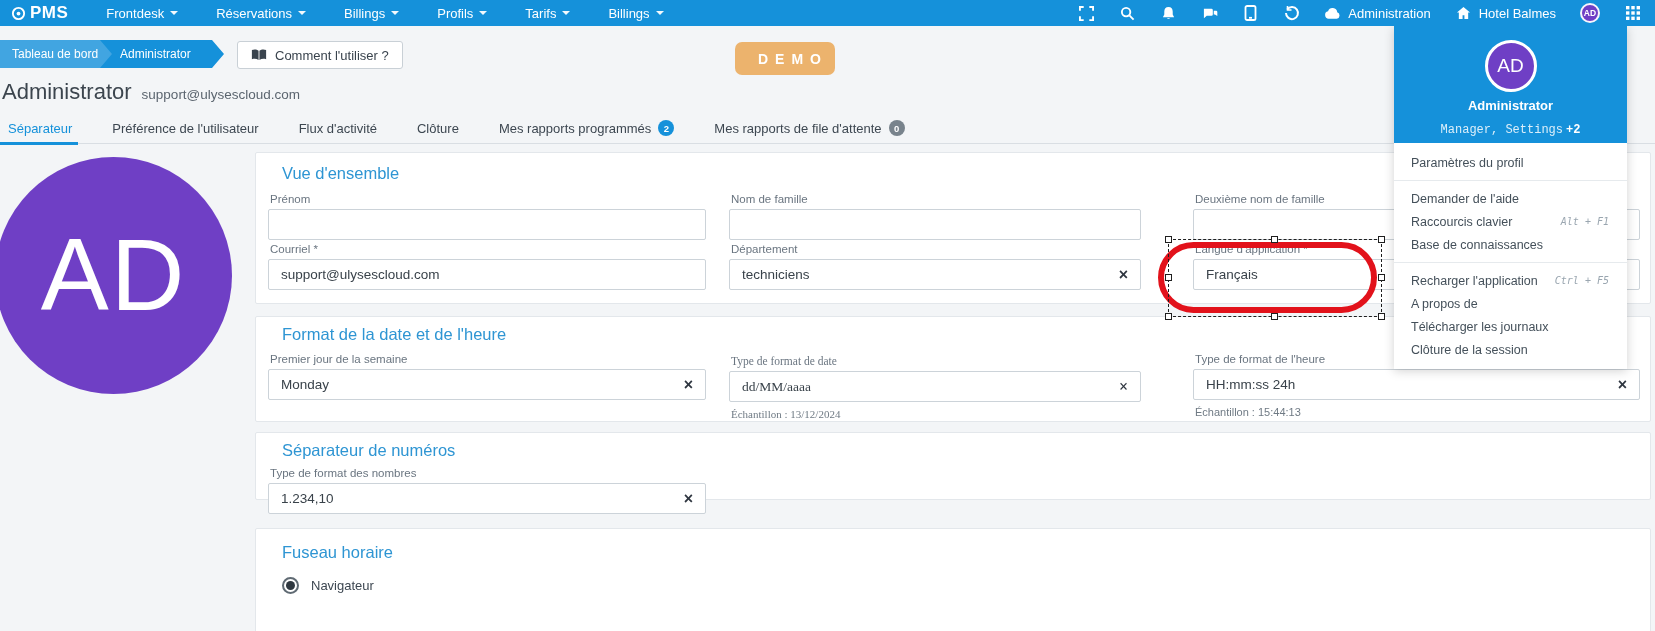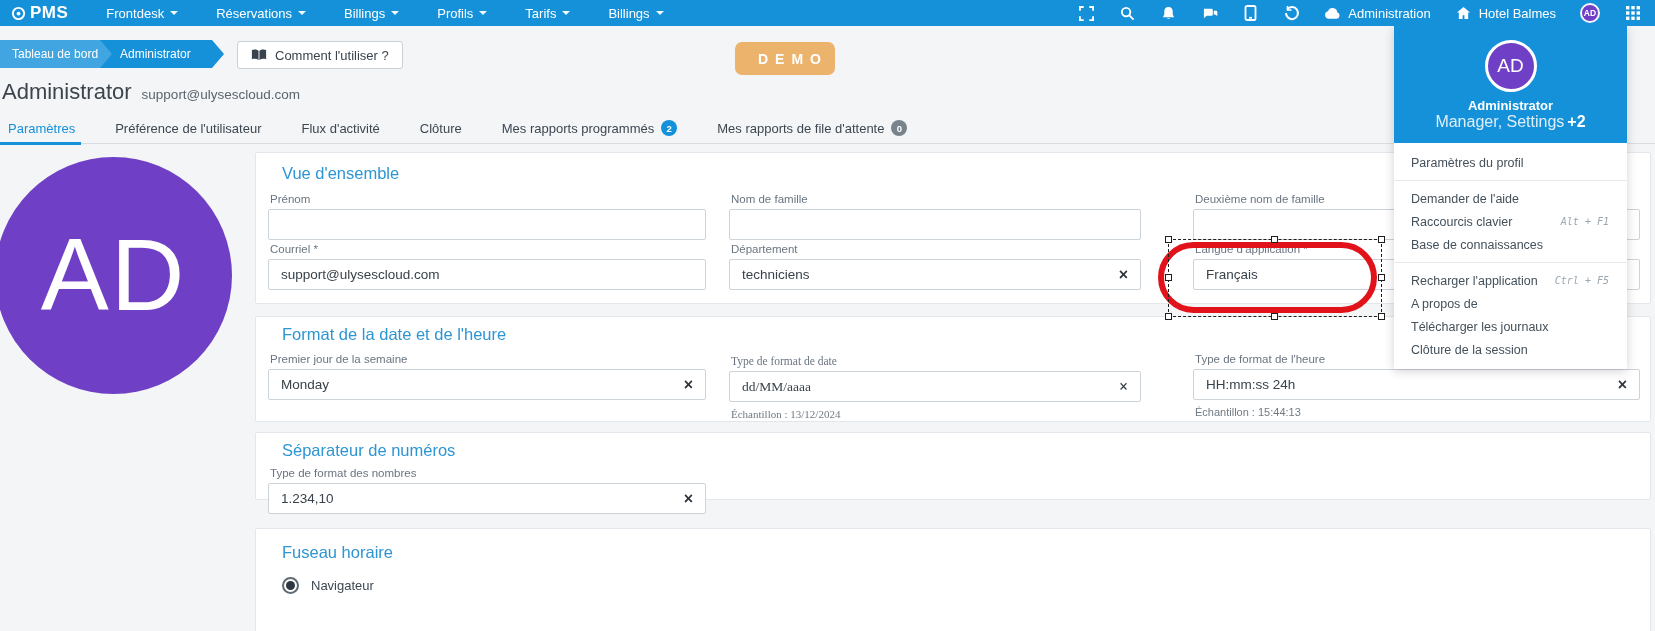--- a/index.html
+++ b/index.html
@@ -89,21 +89,21 @@
   .h-bl{left:-4px;bottom:-4px;} .h-bm{left:calc(50% - 4px);bottom:-4px;} .h-br{right:-4px;bottom:-4px;}
   
   .user-menu { position:absolute; left:1394px; top:26px; width:233px; background:#fff;
     box-shadow:0 2px 10px rgba(0,0,0,.18); z-index:10; padding-bottom:8px; }
   .um-head { height:117px; background:#1591da; display:flex; flex-direction:column;
     align-items:center; }
   .um-avatar { margin-top:14px; width:52px; height:52px; border-radius:50%; background:#6f3fc5;
     border:3px solid #fff; color:#fff; font-size:19px; display:flex; align-items:center;
     justify-content:center; }
   .um-name { margin-top:6px; color:#fff; font-size:13px; font-weight:700; }
-  .um-roles { margin-top:0; color:rgba(255,255,255,.85); font-size:16px; }
+  .um-roles { margin-top:10px; color:rgba(255,255,255,.85); font-size:12px;font-family:Liberation Mono, monospace; }
   .um-roles b { color:#fff; font-weight:700; margin-left:3px; }
   .um-body { padding-top:8px; }
   .um-item { height:23px; display:flex; align-items:center; justify-content:space-between;
     padding:0 18px 0 17px; font-size:12.5px; color:#44505a; cursor:pointer; }
   .um-sc { font-family:"DejaVu Sans Mono", monospace; font-style:italic; font-size:10px;
     color:#9aa6b0; }
   .um-div { border-top:1px solid #e6eaed; margin:6px 0; }
   svg { display:block; }
 </style>
 </head>
@@ -228,21 +228,21 @@
 </div>
 <div class="demo-badge">DEMO</div>
 
 <div class="page-title-row">
   <span class="page-title">Administrator</span>
   <span class="page-subtitle">support@ulysescloud.com</span>
 </div>
 
 <div class="tabs">
   <div class="tab active">
-    <span>Paramètres</span>
+    <span>Séparateur</span>
   </div>
   <div class="tab">
     <span>Préférence de l'utilisateur</span>
   </div>
   <div class="tab">
     <span>Flux d'activité</span>
   </div>
   <div class="tab">
     <span>Clôture</span>
   </div>

